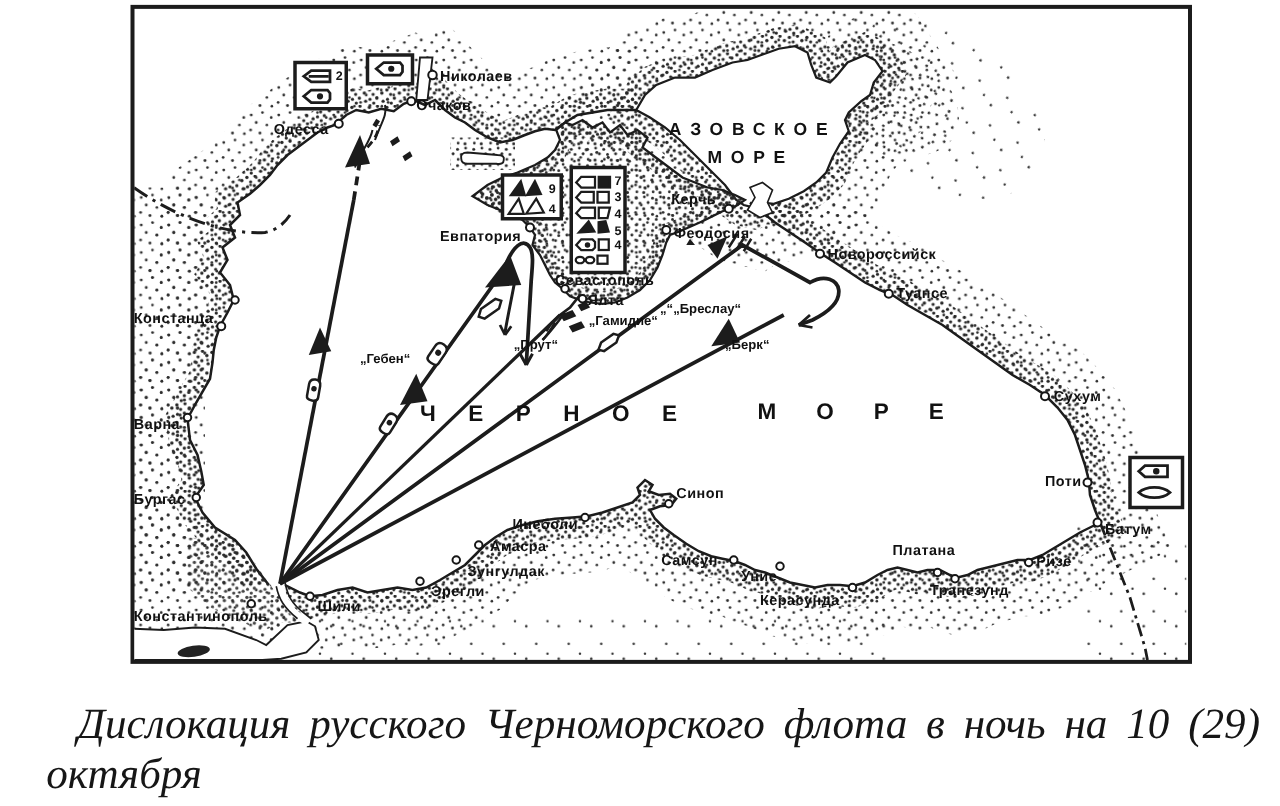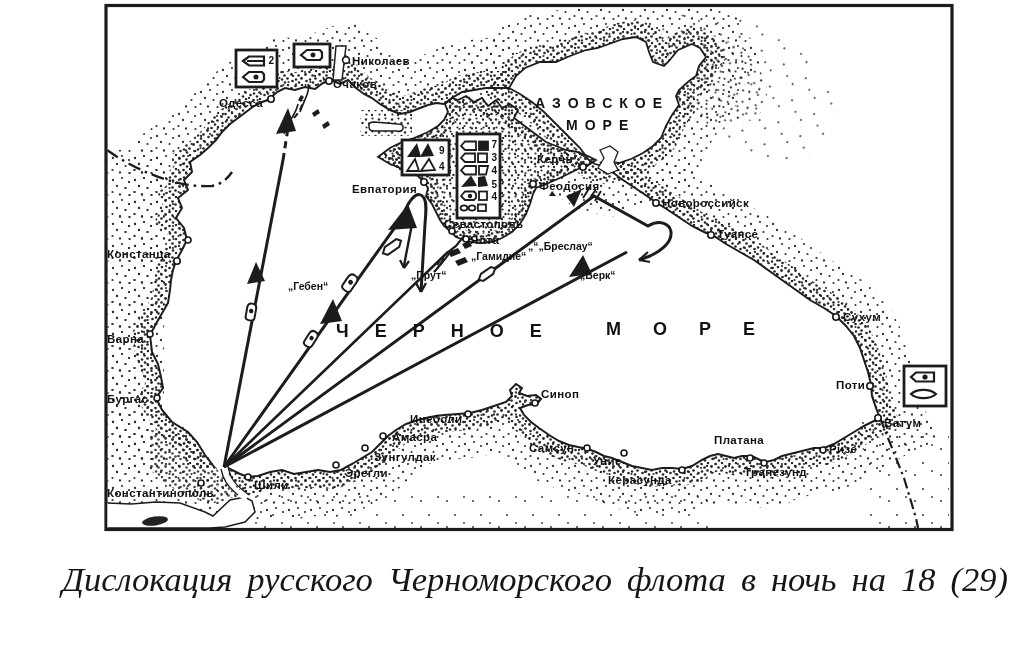--- a/index.html
+++ b/index.html
@@ -318,14 +318,15 @@
         <text x="439" y="170">4</text>
 <text x="491.5" y="148">7</text>
         <text x="491.5" y="161">3</text>
         <text x="491.5" y="174">4</text>
         <text x="491.5" y="188">5</text>
         <text x="491.5" y="199.5">4</text>
 </g>
 </g>
 </svg>
 <div id="cap">
-    <div id="l1">Дислокация русского Черноморского флота в ночь на 18 (29)</div>
+    <div id="l1">Дислокация русского Черноморского флота в ночь на 10 (29)</div>
+    <div>октября</div>
   </div>
 
 </body></html>

